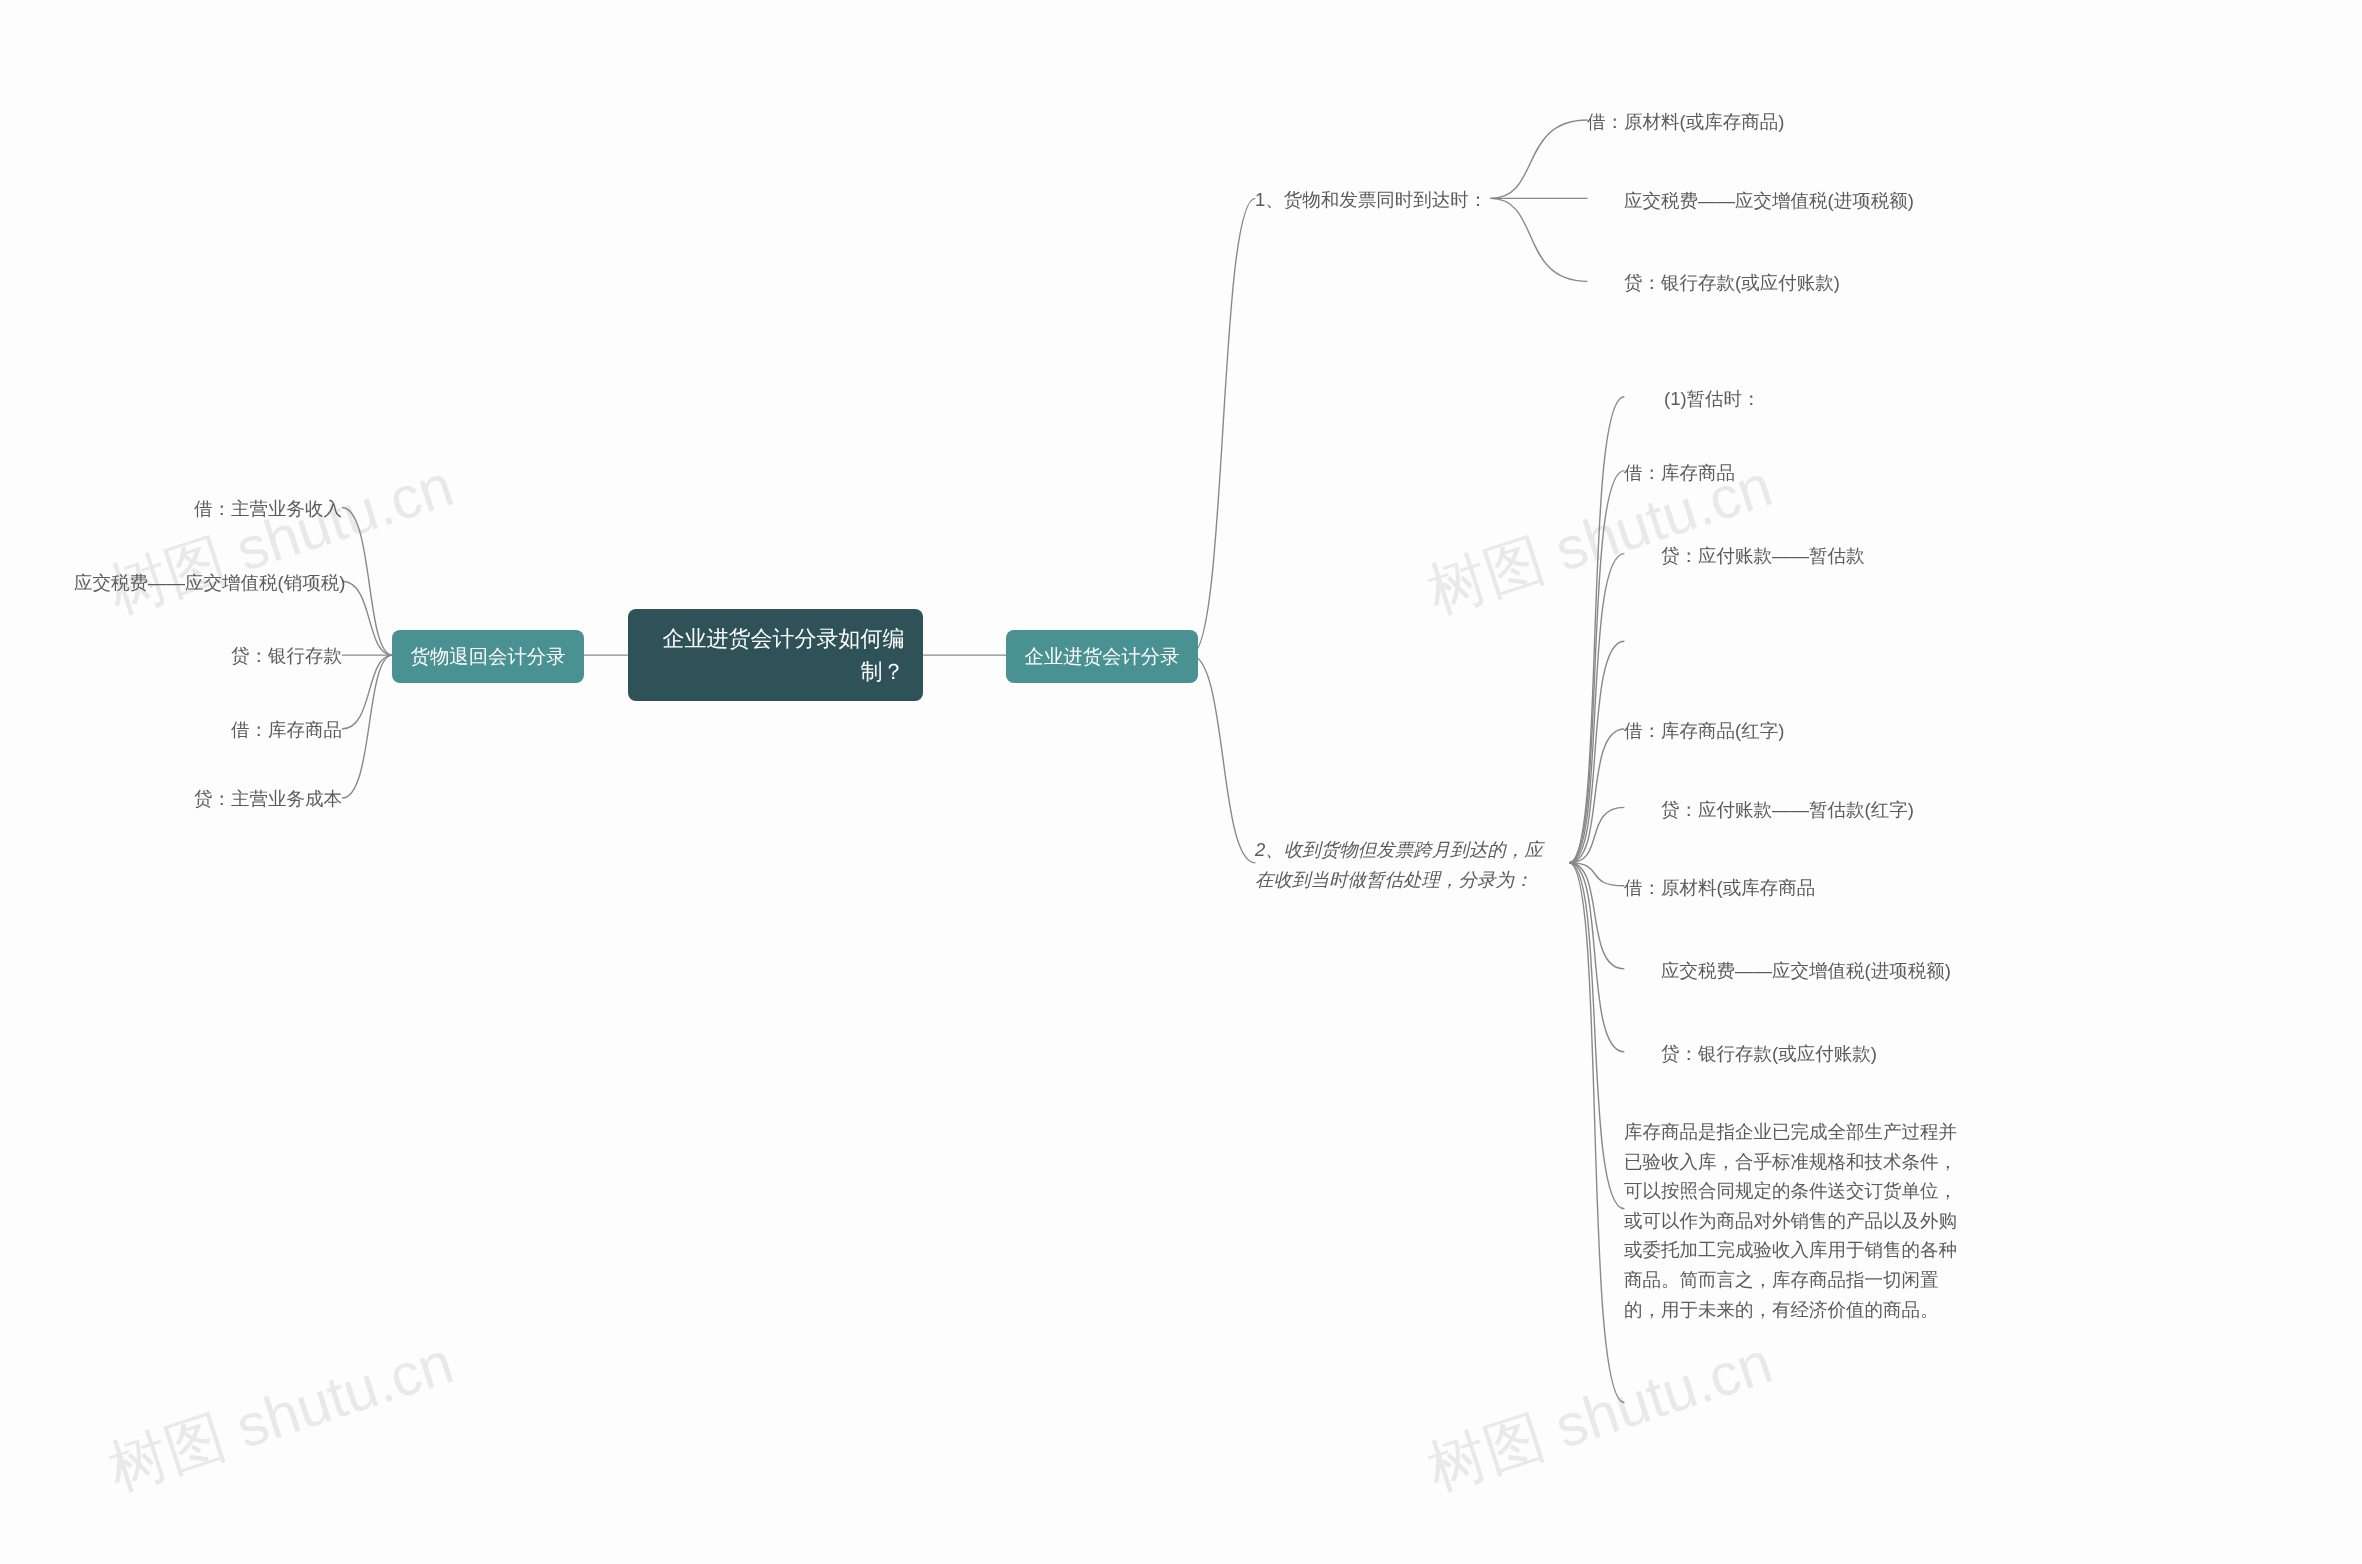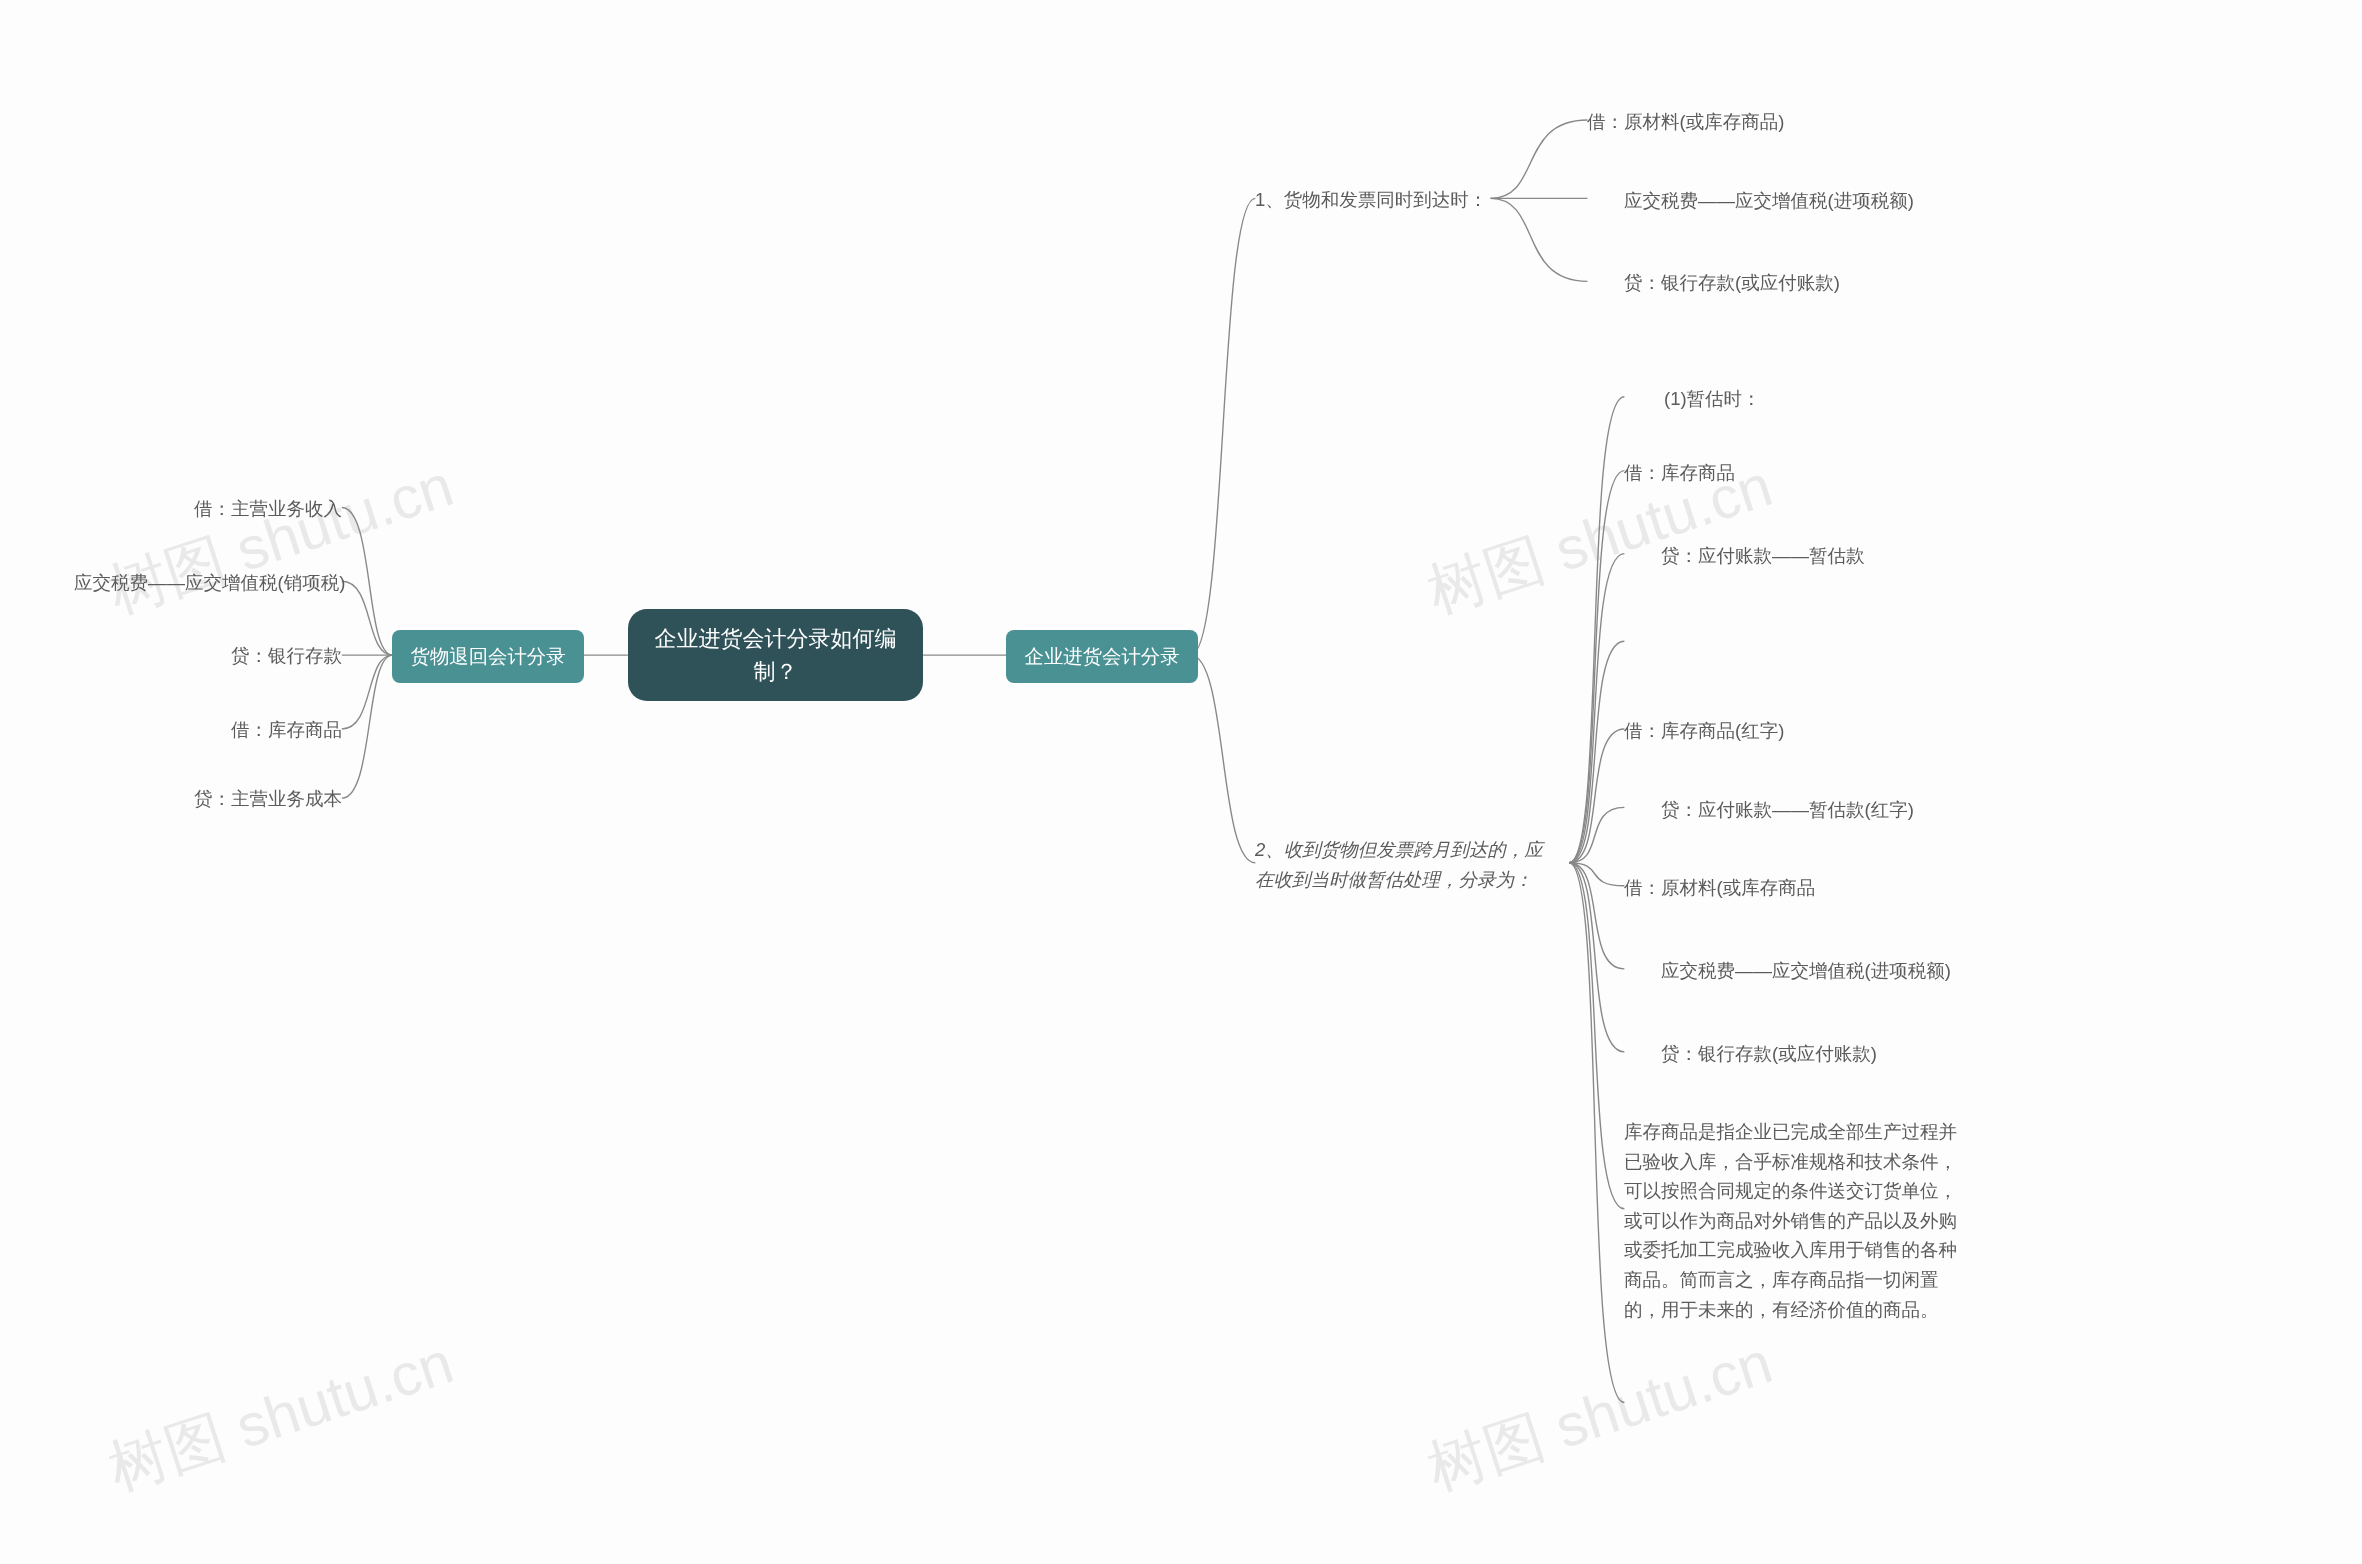--- a/index.html
+++ b/index.html
@@ -36,25 +36,25 @@
 
   
   .center-node {
     position: absolute;
     left: 628px;
     top: 609px;
     width: 295px;
     height: 92px;
     background: #2f5259;
     color: #fff;
-    border-radius: 19px;
+    border-radius: 8px;
     display: flex;
     align-items: center;
     justify-content: center;
-    text-align: center;
+    text-align: right;
     font-size: 22px;
     line-height: 1.5;
     padding: 9.2px 18.5px;
   }
 
   
   .branch-node {
     position: absolute;
     background: #4a9194;
     color: #fff;

